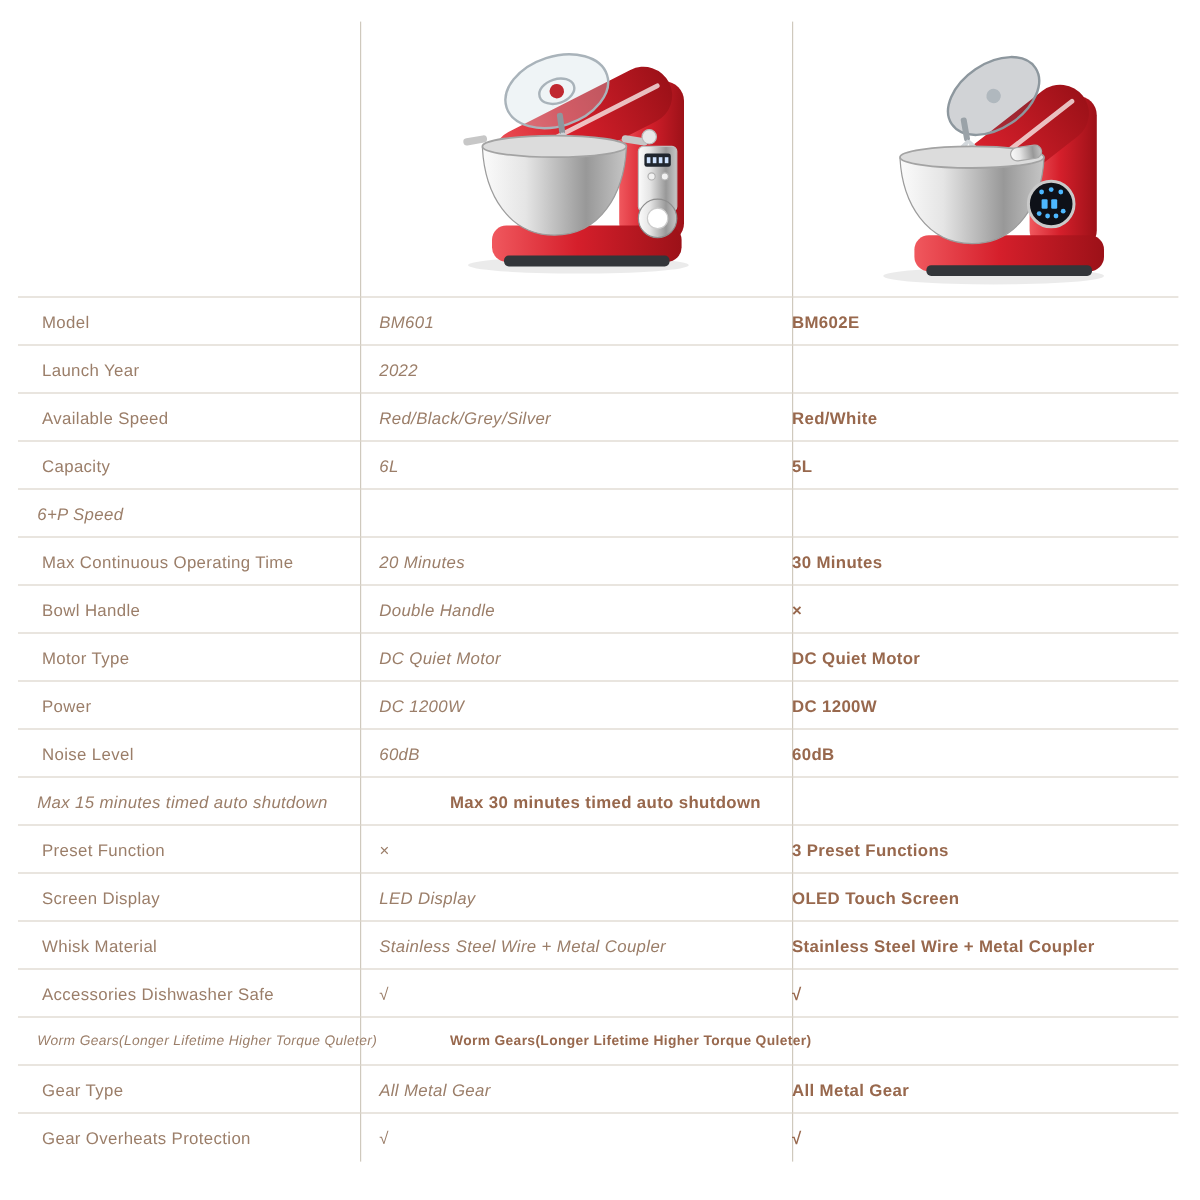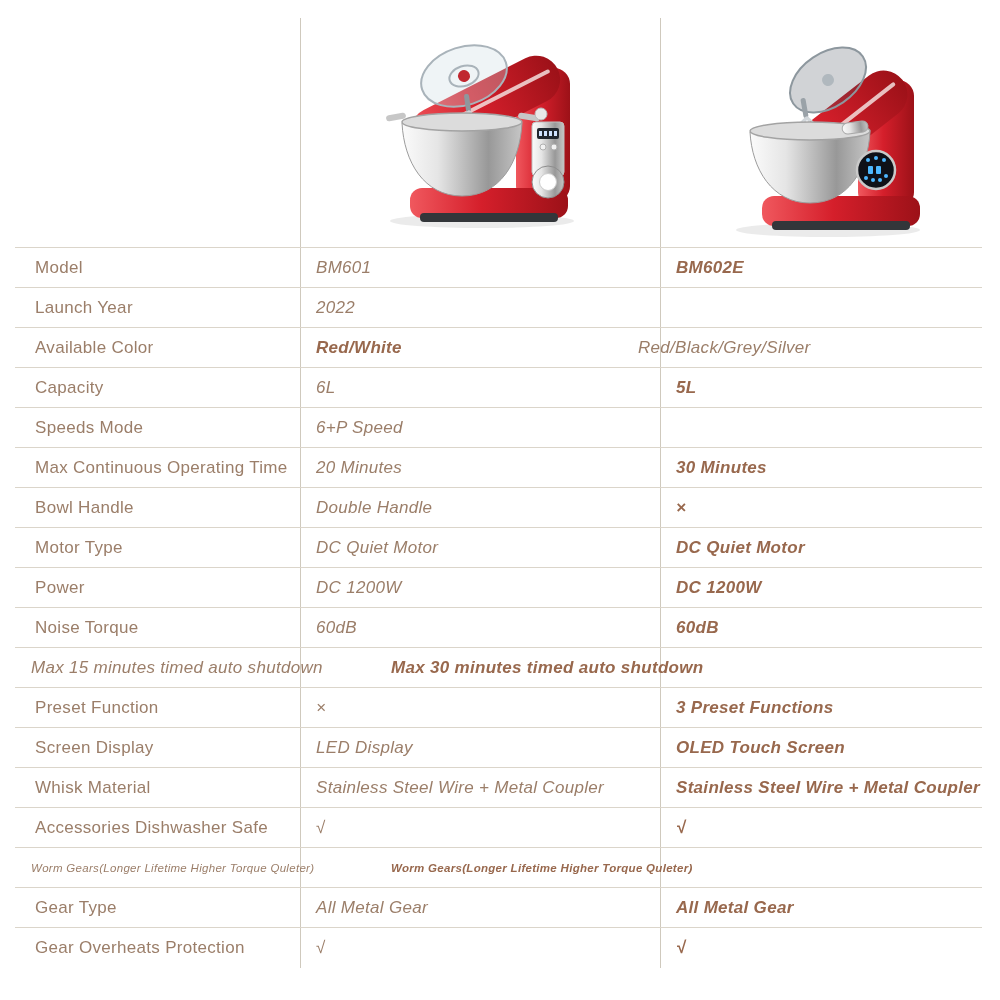--- a/index.html
+++ b/index.html
@@ -11,24 +11,24 @@
   .v-divider.d1{left:300px;}
   .v-divider.d2{left:660px;}
 
   .product-image{position:absolute;}
   .product-image.p1{left:348px;top:10px;width:262px;height:224px;}
   .product-image.p2{left:710px;top:6px;width:234px;height:236px;}
 
   .spec-table{position:absolute;left:15px;top:247px;width:967px;}
   .row{display:flex;height:40px;border-top:1px solid #dbd5ca;box-sizing:border-box;}
   .cell{display:flex;align-items:center;box-sizing:border-box;
-        font-size:17px;letter-spacing:.3px;color:#9b7e69;white-space:nowrap;overflow:hidden;}
+        font-size:14px;letter-spacing:.3px;color:#9b7e69;white-space:nowrap;overflow:hidden;}
   .c1{width:285px;padding-left:20px;}
   .c2{width:360px;padding-left:16px;font-style:italic;}
-  .c3{flex:1;padding-left:16px;font-weight:700;color:#98684d;font-style:italic;}
+  .c3{flex:1;padding-left:0;font-weight:700;color:#98684d;}
   .row.small-vals .c2{font-size:11.5px;}
   .row.small-vals .c3{font-size:11.5px;}
 </style>
 </head>
 <body>
 
 <div class="page">
 
   <div class="v-divider d1"></div>
   <div class="v-divider d2"></div>
@@ -161,31 +161,30 @@
     <div class="row">
       <div class="cell c1">Model</div>
       <div class="cell c2">BM601</div>
       <div class="cell c3">BM602E</div>
     </div>
     <div class="row">
       <div class="cell c1">Launch Year</div>
       <div class="cell c2">2022</div>
     </div>
     <div class="row">
-      <div class="cell c1">Available Color</div>
+      <div class="cell c1">Available Speed</div>
+      <div class="cell c2">Red/Black/Grey/Silver</div>
       <div class="cell c3">Red/White</div>
-      <div class="cell c2">Red/Black/Grey/Silver</div>
     </div>
     <div class="row">
       <div class="cell c1">Capacity</div>
       <div class="cell c2">6L</div>
       <div class="cell c3">5L</div>
     </div>
     <div class="row">
-      <div class="cell c1">Speeds Mode</div>
       <div class="cell c2">6+P Speed</div>
     </div>
     <div class="row">
       <div class="cell c1">Max Continuous Operating Time</div>
       <div class="cell c2">20 Minutes</div>
       <div class="cell c3">30 Minutes</div>
     </div>
     <div class="row">
       <div class="cell c1">Bowl Handle</div>
       <div class="cell c2">Double Handle</div>
@@ -195,21 +194,21 @@
       <div class="cell c1">Motor Type</div>
       <div class="cell c2">DC Quiet Motor</div>
       <div class="cell c3">DC Quiet Motor</div>
     </div>
     <div class="row">
       <div class="cell c1">Power</div>
       <div class="cell c2">DC 1200W</div>
       <div class="cell c3">DC 1200W</div>
     </div>
     <div class="row">
-      <div class="cell c1">Noise Torque</div>
+      <div class="cell c1">Noise Level</div>
       <div class="cell c2">60dB</div>
       <div class="cell c3">60dB</div>
     </div>
     <div class="row">
       <div class="cell c2">Max 15 minutes timed auto shutdown</div>
       <div class="cell c3">Max 30 minutes timed auto shutdown</div>
     </div>
     <div class="row">
       <div class="cell c1">Preset Function</div>
       <div class="cell c2">×</div>

